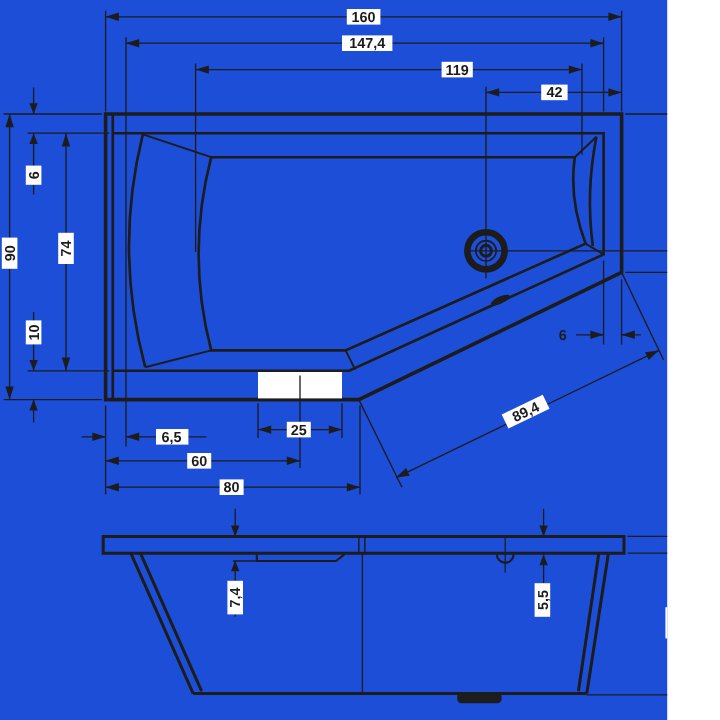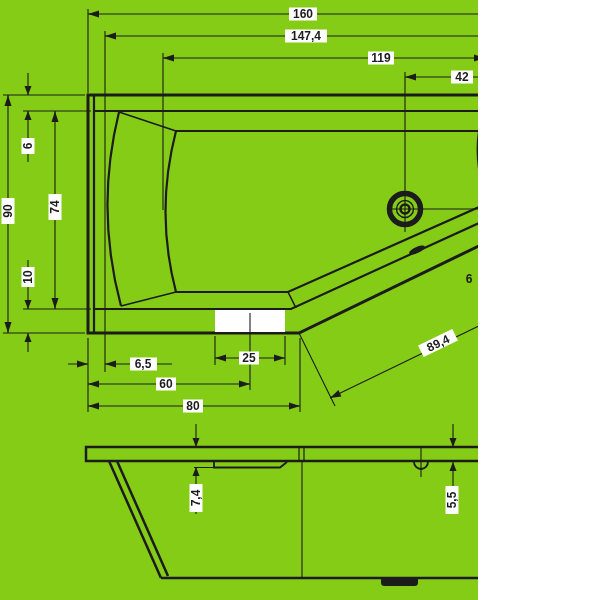--- a/index.html
+++ b/index.html
@@ -1,16 +1,16 @@
 <!DOCTYPE html>
 <html><head>
 <meta charset="utf-8">
 <style>
   html,body{margin:0;padding:0;background:#fff;}
-  .stage{width:478px;height:600px;position:relative;background:#84cc16;overflow:hidden;}
+  .stage{width:556px;height:600px;position:relative;background:#1d4ed8;overflow:hidden;}
   svg{display:block;}
   .ln{stroke:#1c1c1c;fill:none;stroke-linecap:butt;stroke-linejoin:miter;}
   .w3{stroke-width:3;}
   .w25{stroke-width:2.5;}
   .w22{stroke-width:2.2;}
   .w18{stroke-width:1.8;}
   .w16{stroke-width:1.6;}
   .w12{stroke-width:1.2;}
   .w1{stroke-width:1.1;}
   .arw{fill:#1c1c1c;stroke:none;}

